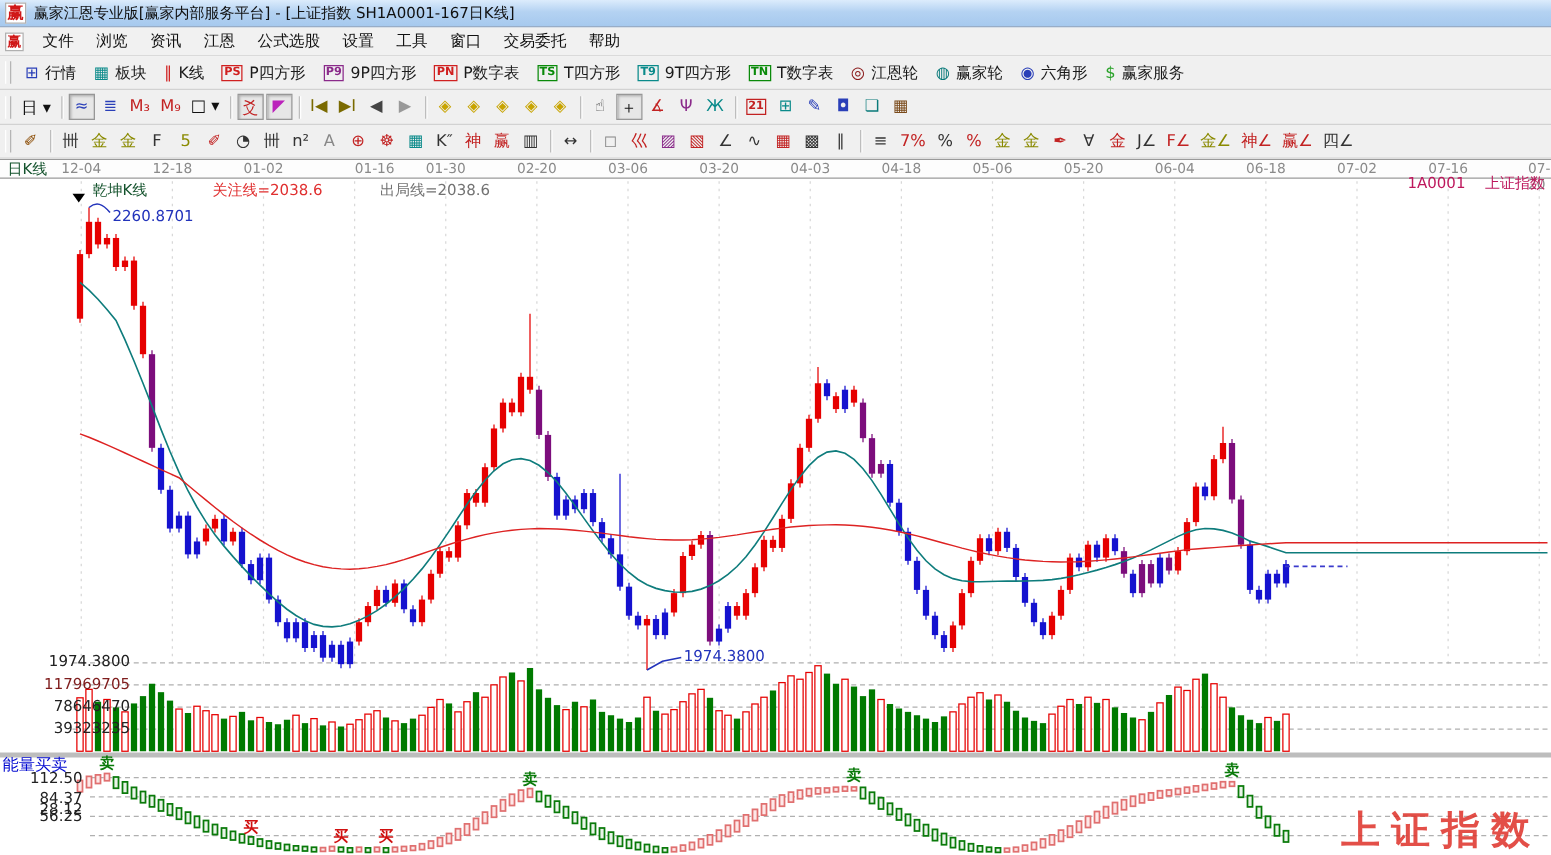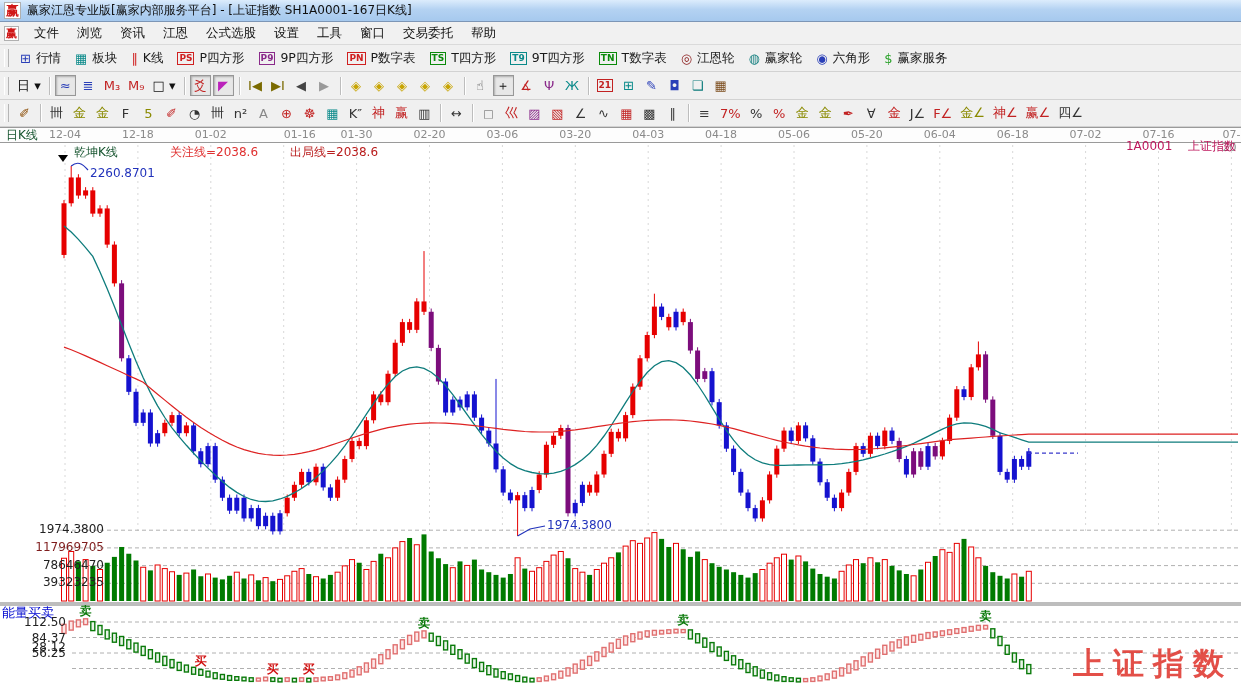--- a/index.html
+++ b/index.html
@@ -798,21 +798,21 @@
         <span class="datelbl" style="left: 939.8px;">06-04</span>
         <span class="datelbl" style="left: 1012.7px;">06-18</span>
         <span class="datelbl" style="left: 1085.6px;">07-02</span>
         <span class="datelbl" style="left: 1158.5px;">07-16</span>
         <span class="datelbl" style="left: 1231.4px;">07-20</span>
       </div>
 
     <div class="lbl" style="left:6px;top:2px;color:#14532d;">日K线</div>
     <div class="lbl" style="left:74px;top:19px;color:#14532d;">乾坤K线</div>
     <div class="lbl" style="left:170px;top:19px;color:#e03030;">关注线=2038.6</div>
-    <div class="lbl" style="left:290px;top:19px;color:#b91c1c;">出局线=2038.6</div>
+    <div class="lbl" style="left:304px;top:19px;color:#737373;">出局线=2038.6</div>
 
     <div class="lbl" style="right:5px;top:13px;color:#be185d;">
       <span>1A0001</span>
       <span style="display:inline-block;width:8px;"></span>
       <span>上证指数</span>
     </div>
 
     <div class="lbl" style="left:90px;top:40px;color:#2233bb;">2260.8701</div>
     <div class="lbl" style="left:547px;top:392px;color:#2233bb;">1974.3800</div>
 

